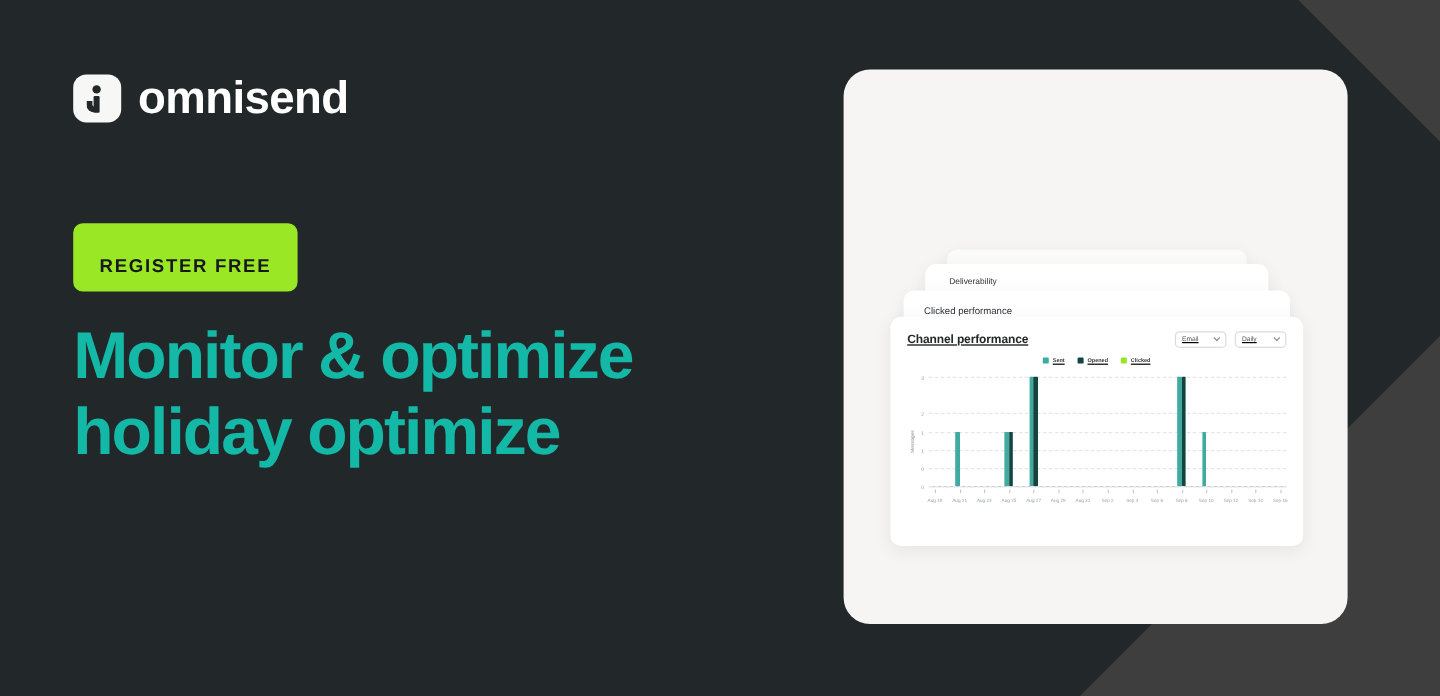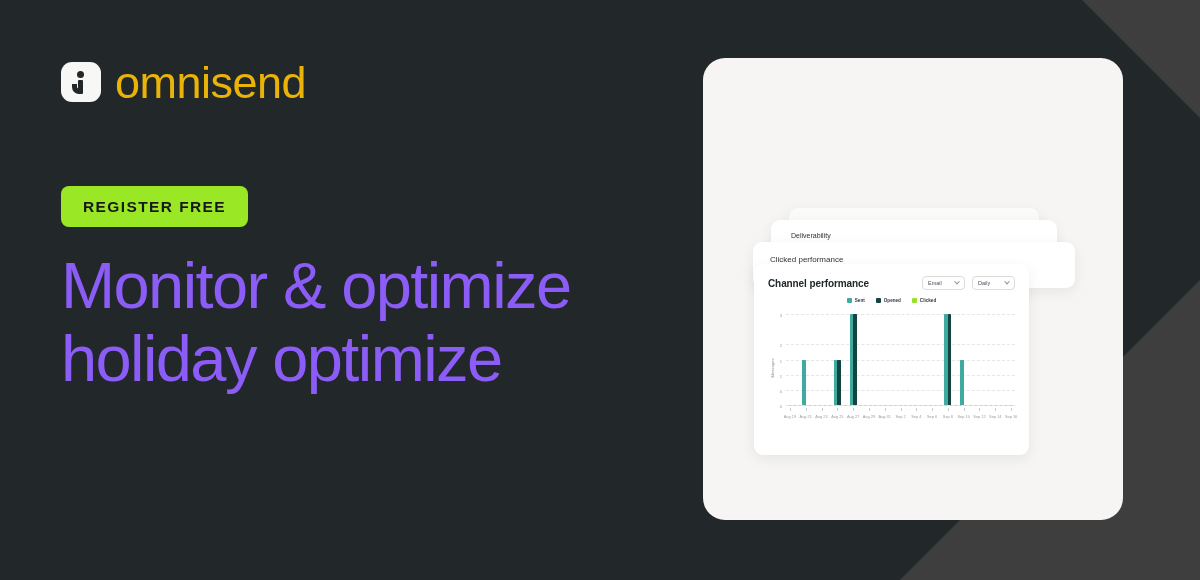--- a/index.html
+++ b/index.html
@@ -75,44 +75,44 @@
   .logo-mark .foot {
     position: absolute;
     left: 11px; top: 22px;
     width: 7px; height: 10px;
     border-left: 5px solid #22272a;
     border-bottom-left-radius: 7px;
     border-bottom: 5px solid #22272a;
     border-color: #22272a;
   }
   .logo-word {
-    color: #eab308;
-    font-size: 45px;
-    font-weight: 400;
+    color: #ffffff;
+    font-size: 38px;
+    font-weight: 700;
     letter-spacing: -0.5px;
     line-height: 1;
   }
 
   .badge {
     display: inline-block;
     margin-top: 80px;
     background: #9ae825;
     color: #16181a;
     font-size: 15.5px;
     font-weight: 700;
     letter-spacing: 1.4px;
-    padding: 12px 22px 11px;
+    padding: 28px 22px 11px;
     border-radius: 8px;
   }
 
   .headline {
     margin-top: 26px;
-    color: #8b5cf6;
-    font-size: 65px;
-    font-weight: 400;
+    color: #14b8a6;
+    font-size: 55px;
+    font-weight: 700;
     line-height: 1.0;
     letter-spacing: -1.6px;
   }
   .headline .ln { display: block; }
   .headline .ln + .ln { margin-top: 8px; }
 
   
   .panel {
     position: absolute;
     left: 703px;
@@ -144,22 +144,22 @@
   }
   .card-back1 {
     left: 68px; width: 286px;
     top: 72px; height: 44px;
   }
   .card-back2 {
     left: 50px; width: 322px;
     top: 94px; height: 46px;
   }
   .card-front {
-    left: 51px; width: 275px;
-    top: 116px; height: 191px;
+    left: 39px; width: 344px;
+    top: 116px; height: 191px; text-decoration: underline;
   }
   .card-label {
     font-size: 8px;
     color: #2e3338;
     padding: 13px 0 0 17px;
     font-weight: 400;
   }
   .card-label.sm { font-size: 7px; padding-left: 20px; padding-top: 12px; }
 
   

